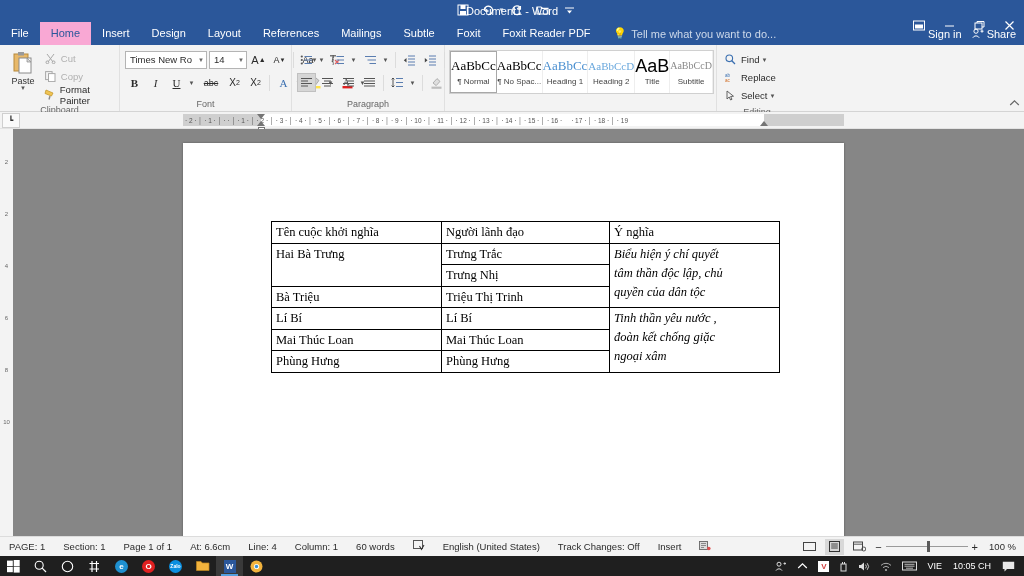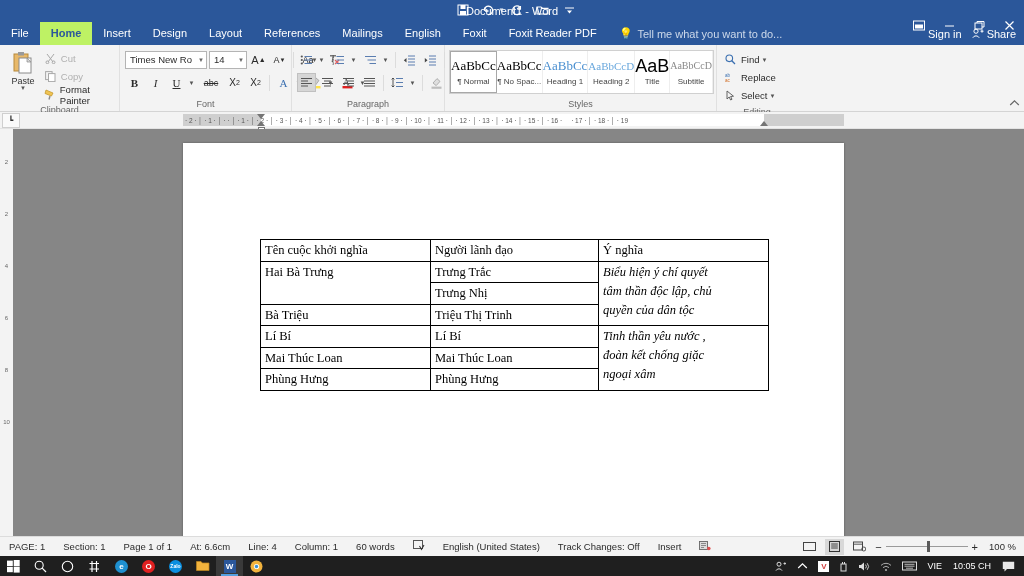--- a/index.html
+++ b/index.html
@@ -43,21 +43,21 @@
 
   
   .tabstrip {
     height: 23px; background: #2b579a;
     display: flex; align-items: flex-end; position: relative;
   }
   .tab {
     height: 23px; line-height: 23px; padding: 0 11px;
     color: #ffffff; font-size: 11px; white-space: nowrap;
   }
-  .tab.active { background: #bef264; color: #2b579a; font-weight: bold; }
+  .tab.active { background: #f9a8d4; color: #2b579a; }
   .tellme {
     display: flex; align-items: center; gap: 4px;
     color: #cdd9ea; font-size: 11px; padding-left: 12px;
     height: 23px;
   }
   .tellme .bulb { color: #ffd966; font-size: 11px; }
   .tabstrip-right {
     margin-left: auto; display: flex; align-items: center;
     gap: 10px; padding-right: 8px; height: 23px;
   }
@@ -201,26 +201,25 @@
   .vruler .vtick { font-size: 6px; color: #666; text-align: center; line-height: 10px;}
   .page {
     position: absolute; left: 183px; top: 14px;
     width: 661px; height: 420px;
     background: #ffffff;
     box-shadow: 0 0 2px rgba(0,0,0,0.35);
   }
 
   
   table.doctable {
-    position: absolute; left: 77px; top: 78px;
+    position: absolute; left: 88px; top: 78px;
     border-collapse: collapse;
     font-family: "Liberation Serif", serif;
     font-size: 12.5px;
     color: #000;
-    margin-top: 18px;
   }
   table.doctable td {
     border: 1px solid #000;
     padding: 1px 4px;
     vertical-align: top;
     line-height: 18.5px;
     height: 19px;
   }
   td.c1 { width: 170px; }
   td.c2 { width: 168px; }
@@ -338,21 +337,21 @@
 </div>
 
 <div class="tabstrip">
   <div class="tab">File</div>
   <div class="tab active">Home</div>
   <div class="tab">Insert</div>
   <div class="tab">Design</div>
   <div class="tab">Layout</div>
   <div class="tab">References</div>
   <div class="tab">Mailings</div>
-  <div class="tab">English</div>
+  <div class="tab">Subtle</div>
   <div class="tab">Foxit</div>
   <div class="tab">Foxit Reader PDF</div>
   <div class="tellme">
     <span class="bulb">💡</span>
     <span>Tell me what you want to do...</span>
   </div>
   <div class="tabstrip-right">
     <div class="signin">Sign in</div>
     <div class="share">
       <svg width="12" height="11" viewBox="0 0 12 11">
@@ -618,21 +617,20 @@
           <div class="stile-prev" style="color:#8a8a8a;font-size:10px;">AaBbCcD</div>
           <div class="stile-name">Subtitle</div>
         </div>
         <div class="stile">
           <div class="stile-prev" style="font-style:italic;color:#444;">AaBbCc</div>
           <div class="stile-name">Subtle Em...</div>
         </div>
 
       </div>
     </div>
-    <div class="rgroup-label">Styles</div>
   </div>
 
   <div class="rgroup editg" style="border-right:none;">
     <div class="rgroup-body" style="flex-direction:column; gap:1px; padding-top:4px;">
       <div class="ecmd">
         <span class="cmd-ico">
           <svg width="11" height="11" viewBox="0 0 11 11">
               <circle cx="4.3" cy="4.3" r="3.3" fill="none" stroke="#3a6fb0" stroke-width="1.1"></circle>
               <path d="M6.8 6.8 L10 10" stroke="#3a6fb0" stroke-width="1.3"></path>
             </svg>

